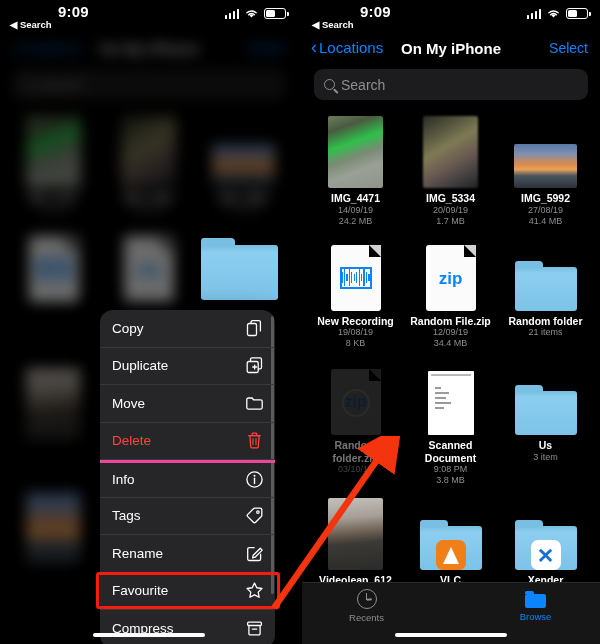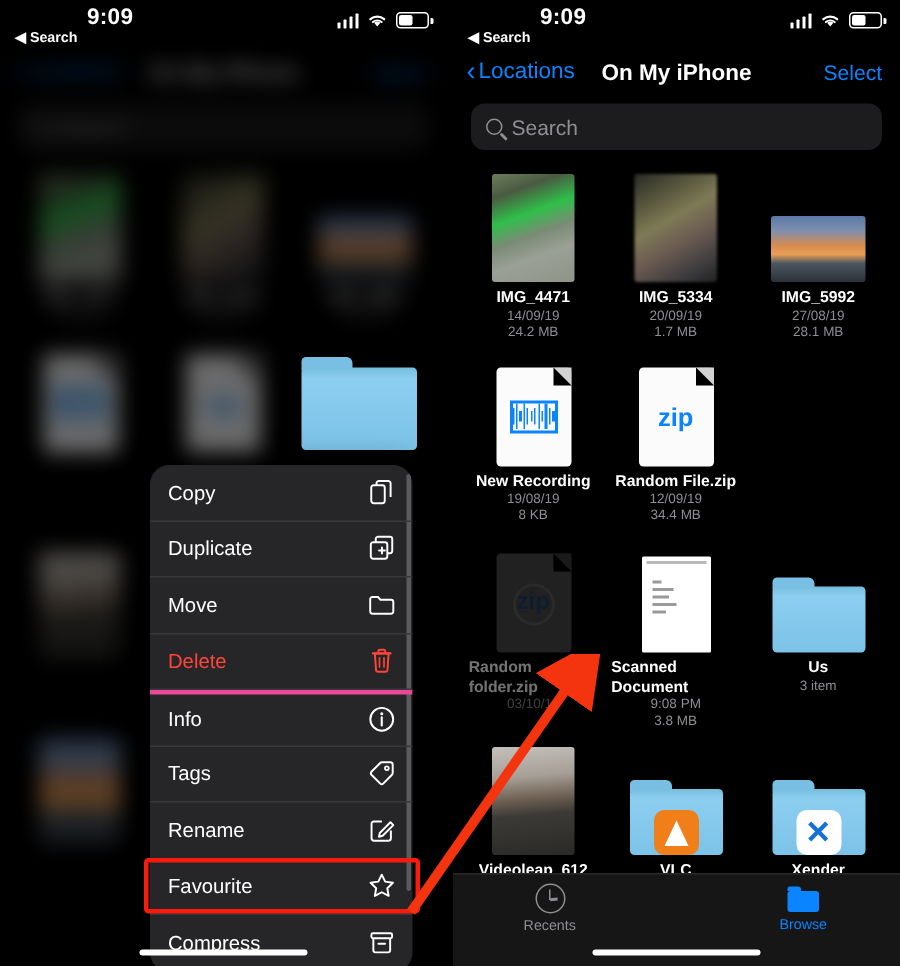--- a/index.html
+++ b/index.html
@@ -52,21 +52,21 @@
   .search-ph { color:#8e8e93; font-size:14px; }
   .mag { width:11px; height:11px; border:1.6px solid #8e8e93; border-radius:50%; position:relative; flex:none; }
   .mag::after { content:""; position:absolute; right:-4px; bottom:-2.5px; width:5.5px; height:1.6px; background:#8e8e93; transform:rotate(45deg); border-radius:1px; }
 
   
   .grid { padding:6px 6px 0 6px; }
   .row { display:flex; }
   .cell { width:95px; display:flex; flex-direction:column; align-items:center; }
   .cell.dim { opacity:.45; }
   .thumb { width:65px; height:72px; display:flex; align-items:flex-end; justify-content:center; }
-  .fname { color:#fff; font-size:10.5px; font-weight:bold; text-align:left; line-height:12.5px; margin-top:4px; max-width:86px; }
+  .fname { color:#fff; font-size:10.5px; font-weight:bold; text-align:center; line-height:12.5px; margin-top:4px; max-width:86px; }
   .fmeta { color:#8e8e93; font-size:9px; text-align:left; line-height:11px; }
 
   
   .photo { width:55px; height:72px; border-radius:2px; overflow:hidden; position:relative; }
   .photo.wide { width:63px; height:44px; align-self:flex-end; }
   .ph1 { background:linear-gradient(160deg,#6b7e5b 0%,#4a5a41 18%,#2fbf4a 38%,#7a8b75 55%,#9aa096 72%,#8e9487 100%); }
   .ph2 { background:linear-gradient(150deg,#2a2a26 0%,#54543c 22%,#7e7a55 42%,#6b5b52 62%,#3b3a3c 85%,#222 100%); filter:blur(1px); }
   .ph3 { background:linear-gradient(180deg,#5a78a5 0%,#7e8fb0 22%,#d98a4e 45%,#e8a055 58%,#4b5560 72%,#2c3138 100%); }
   .ph4 { background:linear-gradient(175deg,#c3c0bb 0%,#a79f97 28%,#6d5f52 48%,#3c3a36 62%,#2a2a28 100%); }
 
@@ -453,21 +453,21 @@
           <div class="fname">IMG_5334</div>
           <div class="fmeta">20/09/19</div>
           <div class="fmeta">1.7 MB</div>
         </div>
         <div class="cell">
           <div class="thumb">
               <div class="photo wide ph3"></div>
             </div>
           <div class="fname">IMG_5992</div>
           <div class="fmeta">27/08/19</div>
-          <div class="fmeta">28.1 MB</div>
+          <div class="fmeta">41.4 MB</div>
         </div>
       </div>
 
       <div class="row" style="margin-top:12px">
         <div class="cell">
           <div class="thumb">
             <div class="doc">
                 <div class="wave">
                   <i></i>
                   <i></i>
@@ -490,20 +490,30 @@
         </div>
         <div class="cell">
           <div class="thumb">
             <div class="doc">
                 <div class="ziptext">zip</div>
               </div>
           </div>
           <div class="fname">Random File.zip</div>
           <div class="fmeta">12/09/19</div>
           <div class="fmeta">34.4 MB</div>
+        </div>
+        <div class="cell">
+          <div class="thumb">
+            <div class="folder">
+                <div class="tab"></div>
+                <div class="body"></div>
+              </div>
+          </div>
+          <div class="fname">Random folder</div>
+          <div class="fmeta">21 items</div>
         </div>
       </div>
 
       <div class="row" style="margin-top:14px">
         <div class="cell dim">
           <div class="thumb">
             <div class="zipgrey">
                 <div class="circ"></div>
                 <div class="zt">zip</div>
               </div>

